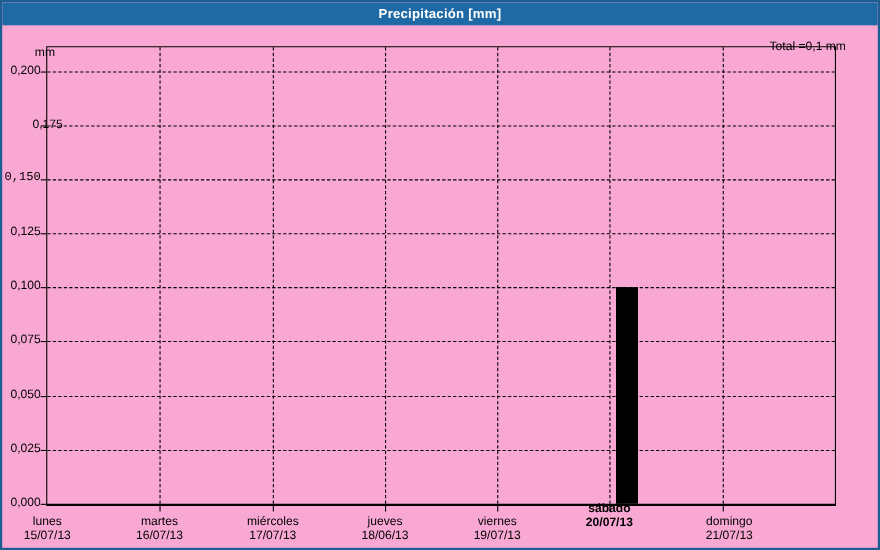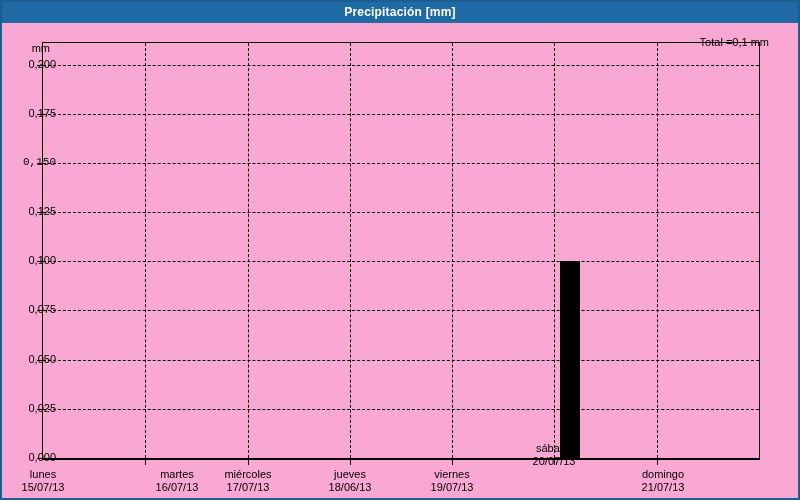--- a/index.html
+++ b/index.html
@@ -24,21 +24,21 @@
     position:absolute; left:40px; top:40px; width:718px; height:418px;
     box-sizing:border-box; border:1px solid #000; border-bottom:2px solid #000;
     background:transparent;
   }
   .axis-layer { position:absolute; left:0; top:0; width:800px; height:500px; pointer-events:none; }
   .hgrid { position:absolute; left:0; right:0; height:0; border-top:1px dashed #000; }
   .vgrid { position:absolute; top:0; bottom:0; width:0; border-left:1px dashed #000; }
   .bar   { position:absolute; bottom:0; background:#000; }
   .ytick { position:absolute; width:5px; height:1px; background:#000; left:35px; }
   .xtick { position:absolute; width:1px; height:5px; background:#000; }
-  .ylabel{ position:absolute; left:0; width:54px; text-align:right; font-size:11px; line-height:13px; }
+  .ylabel{ position:absolute; left:0; width:35px; text-align:right; font-size:11px; line-height:13px; }
   .xlabel{ position:absolute; text-align:center; font-size:11px; line-height:13px; white-space:nowrap; transform:translateX(-50%); }
 </style>
 </head>
 <body>
 
 <div class="frame">
   <div class="titlebar">Precipitación [mm]</div>
   <div class="total-label">Total =0,1 mm</div>
   <div class="unit-label">mm</div>
   <div class="plot">
@@ -67,49 +67,49 @@
       <div class="ylabel" style="top: 351px;">0,050</div>
       <div class="ytick" style="top: 308px;"></div>
       <div class="ylabel" style="top: 301px;">0,075</div>
       <div class="ytick" style="top: 259px;"></div>
       <div class="ylabel" style="top: 252px;">0,100</div>
       <div class="ytick" style="top: 210px;"></div>
       <div class="ylabel" style="top: 203px; text-align: right;">0,125</div>
       <div class="ytick" style="top: 161px;"></div>
       <div class="ylabel" style="top: 154px; font-family: Liberation Mono, monospace;">0,150</div>
       <div class="ytick" style="top: 112px;"></div>
-      <div class="ylabel" style="top: 105px;">0,175</div>
+      <div class="ylabel" style="top: 105px; margin-left: 20px;">0,175</div>
       <div class="ytick" style="top: 63px;"></div>
       <div class="ylabel" style="top: 56px;">0,200</div>
       <div class="xlabel" style="left: 41px; top: 466px;">
         <div class="">lunes</div>
         <div class="">15/07/13</div>
       </div>
       <div class="xtick" style="left: 143px; top: 458px;"></div>
-      <div class="xlabel" style="left: 143px; top: 466px; margin-left: 32px;">
+      <div class="xlabel" style="left: 143px; top: 466px;">
         <div class="">martes</div>
         <div class="">16/07/13</div>
       </div>
       <div class="xtick" style="left: 246px; top: 458px;"></div>
       <div class="xlabel" style="left: 246px; top: 466px;">
         <div class="">miércoles</div>
         <div class="">17/07/13</div>
       </div>
       <div class="xtick" style="left: 348px; top: 458px;"></div>
       <div class="xlabel" style="left: 348px; top: 466px;">
         <div class="">jueves</div>
         <div class="">18/06/13</div>
       </div>
       <div class="xtick" style="left: 450px; top: 458px;"></div>
       <div class="xlabel" style="left: 450px; top: 466px;">
         <div class="">viernes</div>
         <div class="">19/07/13</div>
       </div>
       <div class="xtick" style="left: 552px; top: 458px;"></div>
-      <div class="xlabel" style="left: 552px; top: 440px;">
+      <div class="xlabel" style="left: 552px; top: 454px; font-weight: bold;">
         <div class="">sábado</div>
         <div class="">20/07/13</div>
       </div>
       <div class="xtick" style="left: 655px; top: 458px;"></div>
       <div class="xlabel" style="left: 661px; top: 466px;">
         <div class="">domingo</div>
         <div class="">21/07/13</div>
       </div>
     </div>
 </div>

